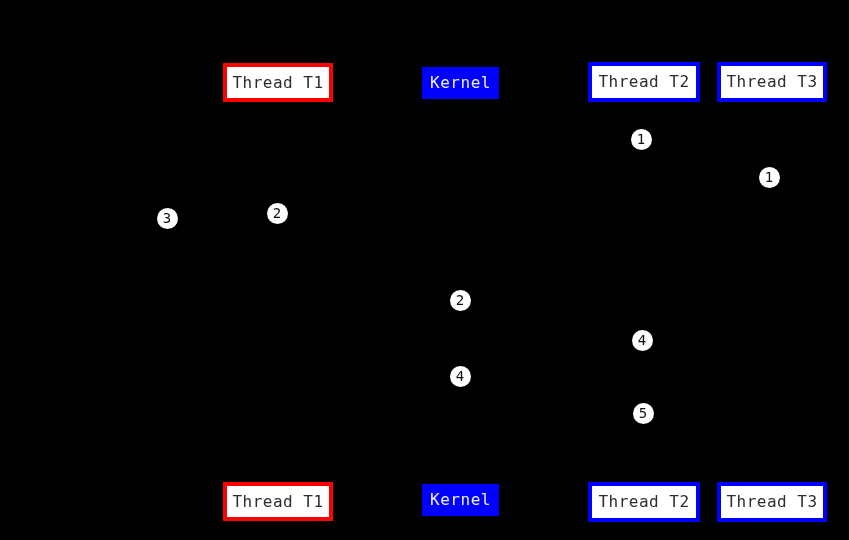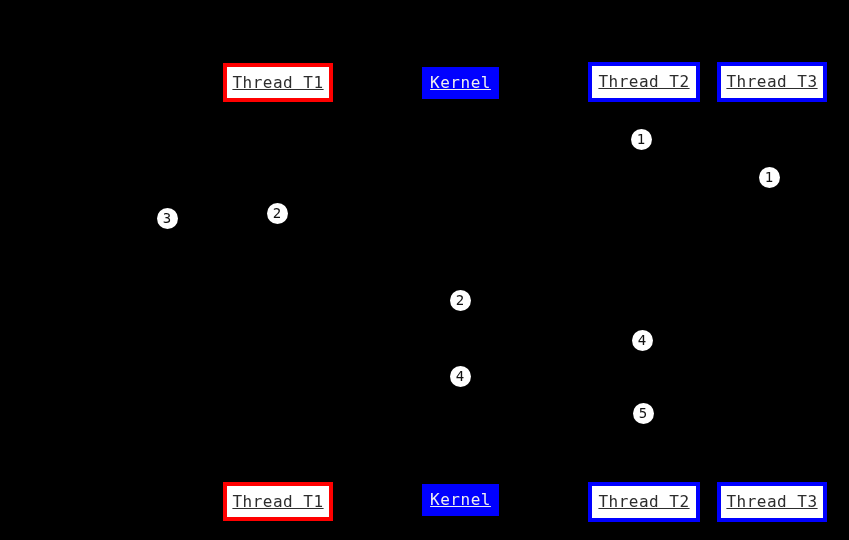--- a/index.html
+++ b/index.html
@@ -23,21 +23,20 @@
   .box {
     position: absolute;
     box-sizing: border-box;
     display: flex;
     align-items: center;
     justify-content: center;
     font-size: 16px;
     line-height: 1;
     white-space: nowrap;
     letter-spacing: 0.5px;
-    text-decoration: underline;
   }
   .red-outline {
     background: var(--box-fill, #ffffff);
     border: 4px solid var(--red, #ff0000);
     color: var(--box-text, #2d2d2d);
   }
   .blue-outline {
     background: var(--box-fill, #ffffff);
     border: 4px solid var(--blue, #0000ff);
     color: var(--box-text, #2d2d2d);

